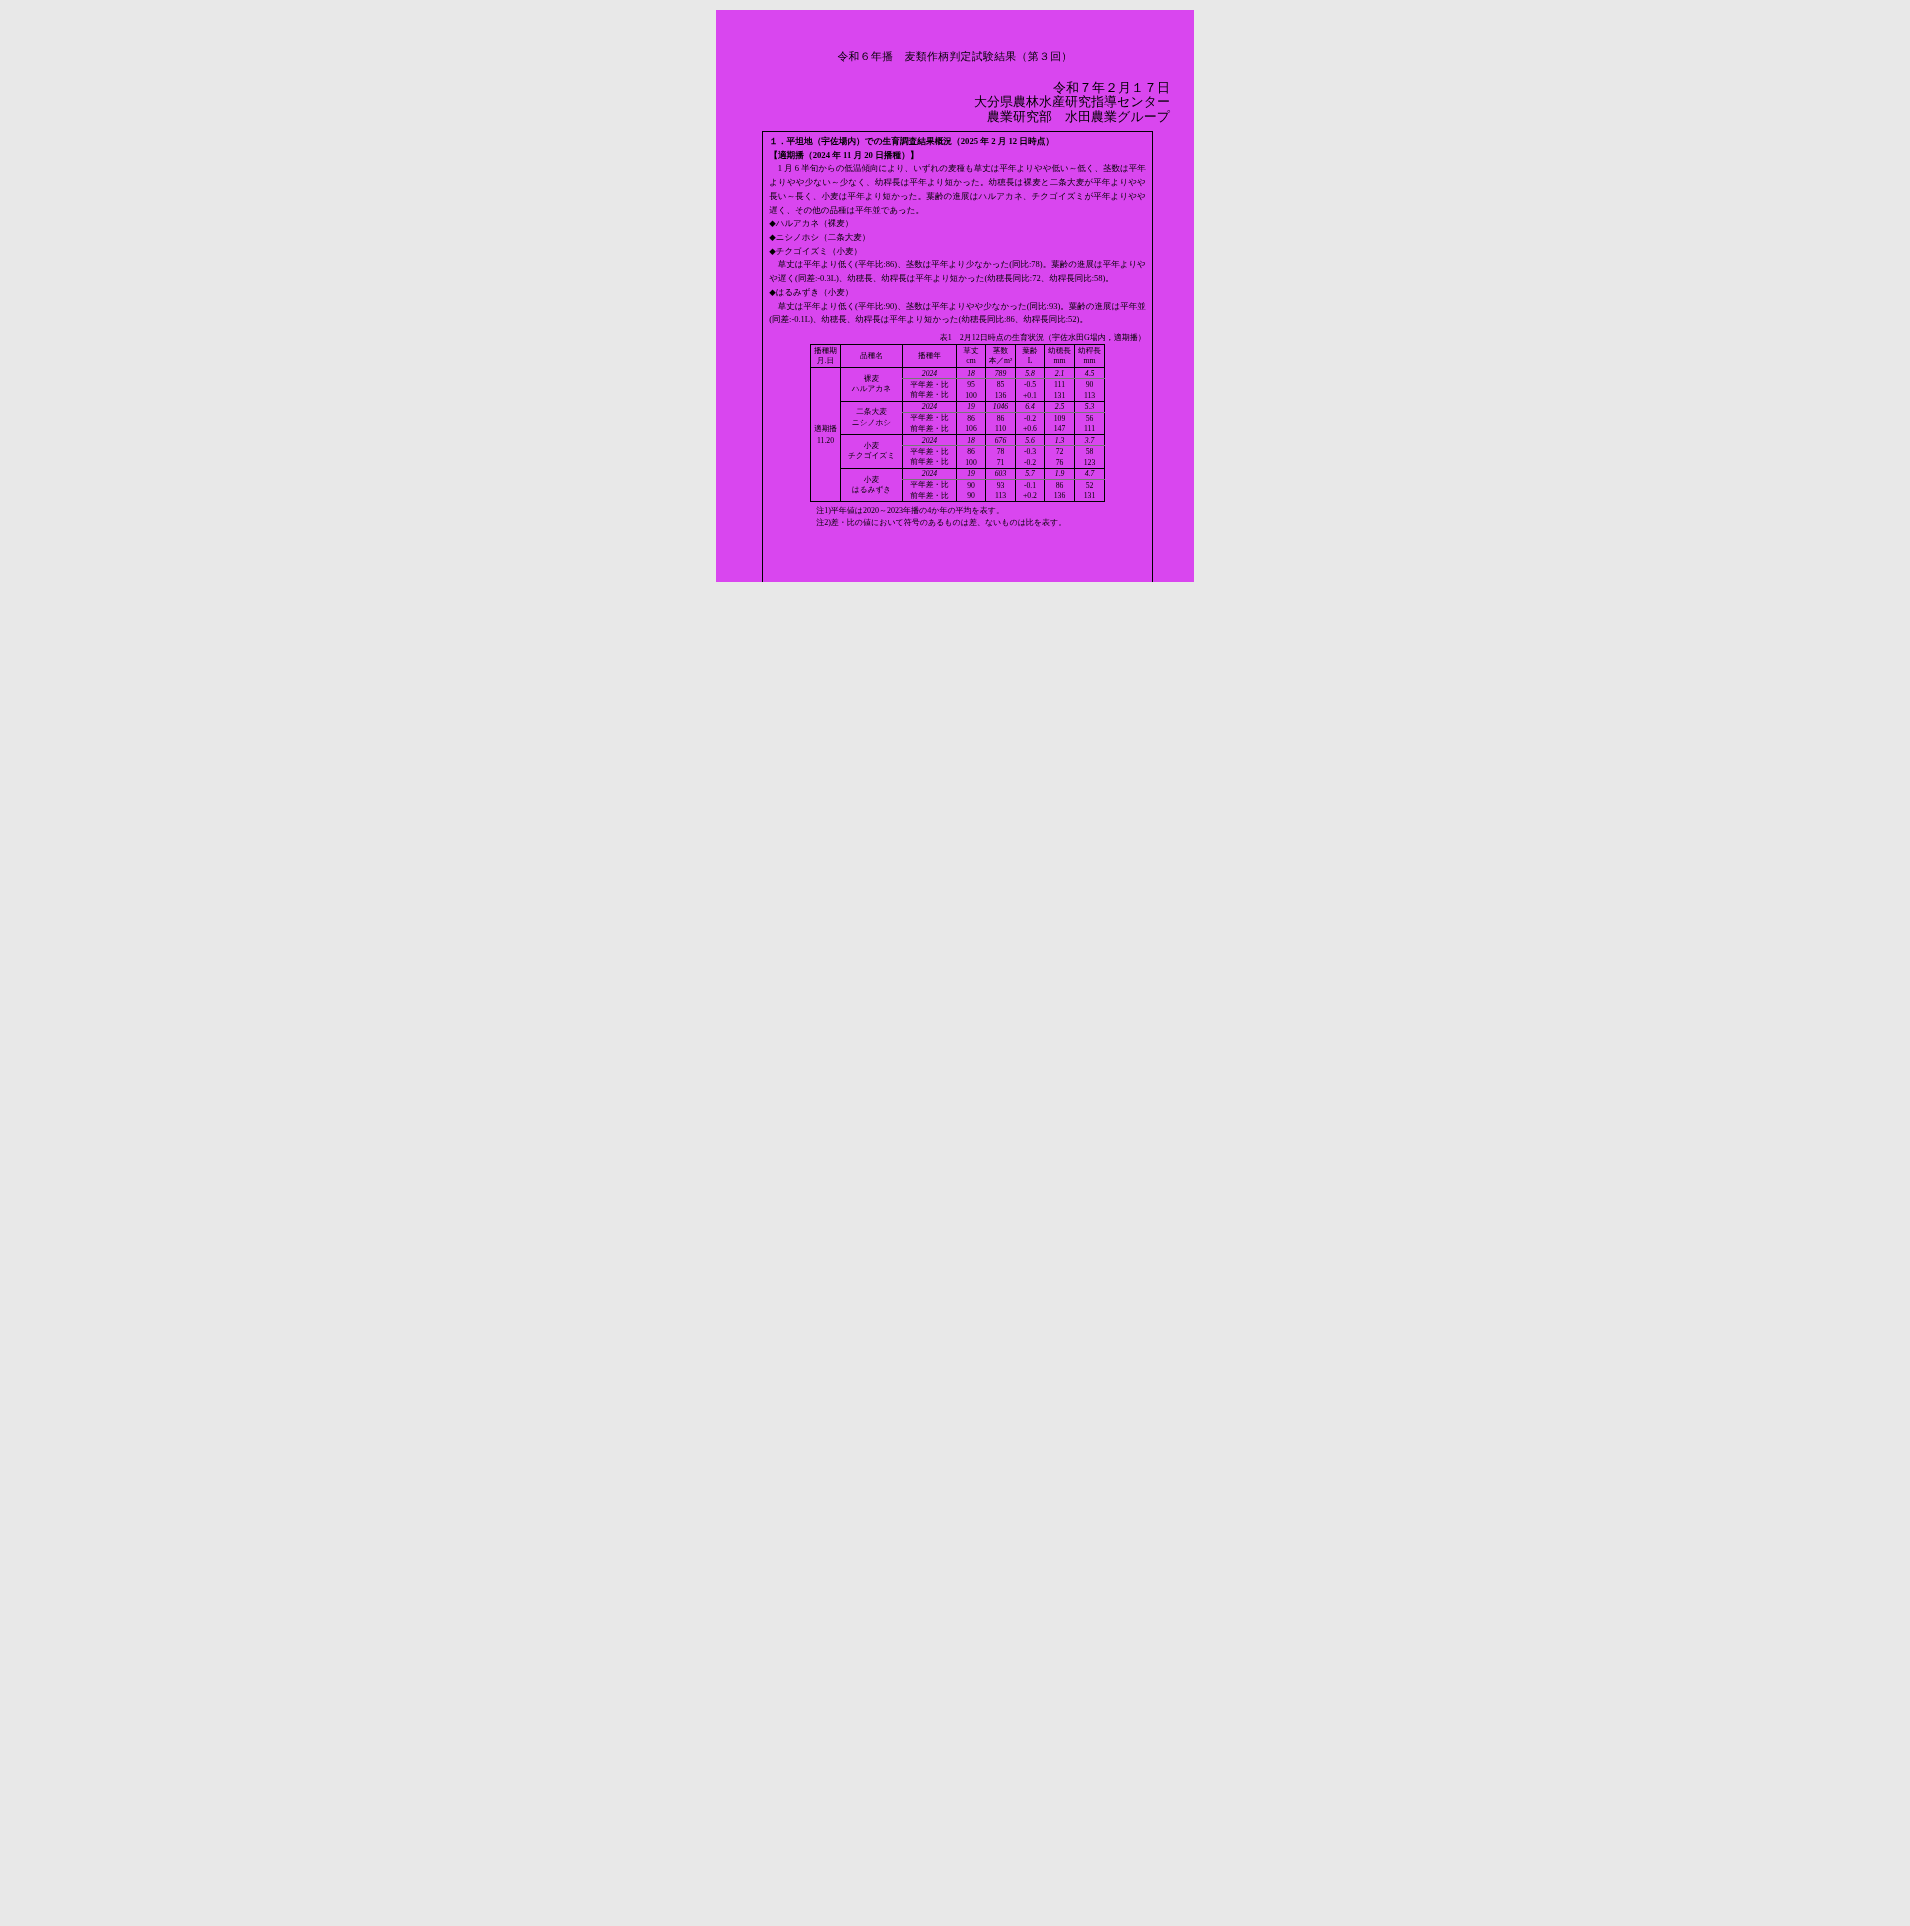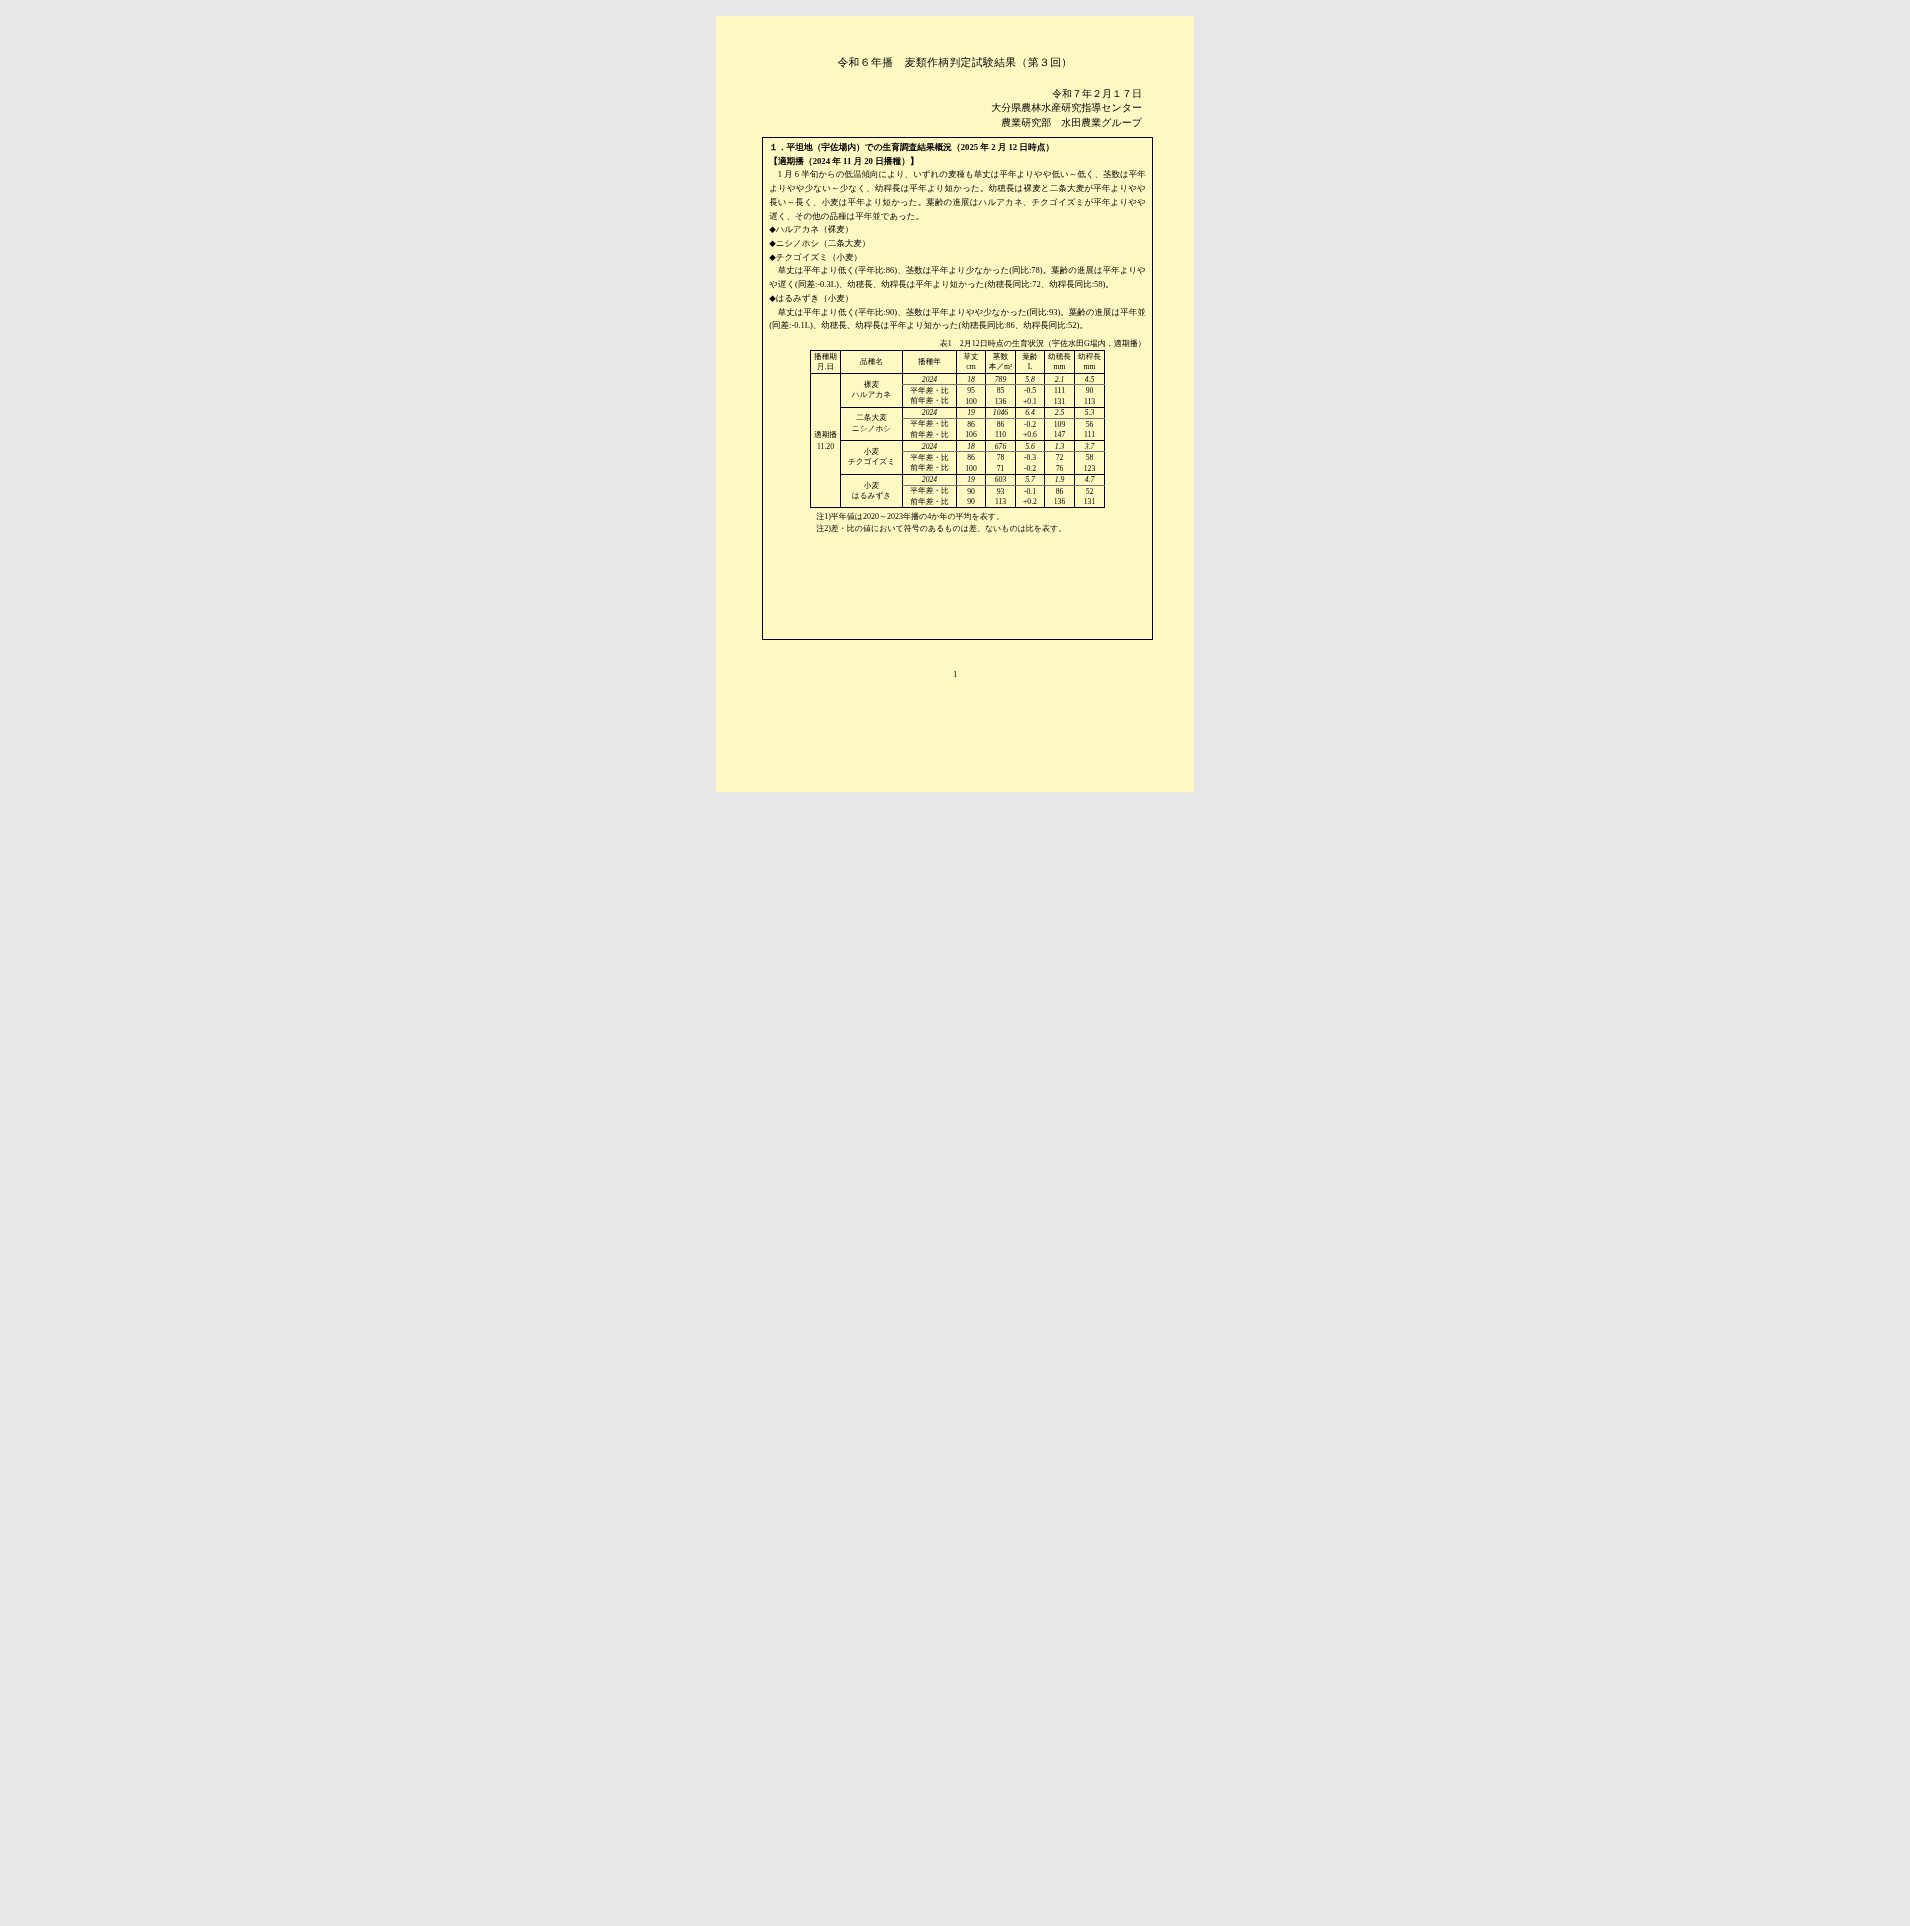--- a/index.html
+++ b/index.html
@@ -1,37 +1,37 @@
 <!DOCTYPE html>
 <html style="font-size:6.2px"><head>
 <meta charset="utf-8">
 <style>
   html,body{margin:0;padding:0;background:#e8e8e8;}
   .page{
     position:relative;
-    width:478px;height:776px;
-    margin:16px auto;
-    background:#fef9c3;
+    width:478px;height:572px;
+    margin:10px auto;
+    background:#d946ef;
     color:#000;
     font-family:"Liberation Serif","DejaVu Serif",serif;
     overflow:hidden;
   }
   .doc-title{
     margin:0;
     padding-top:40px;
     text-align:center;
     font-size:10.8px;
     font-weight:normal;
     letter-spacing:0.4px;
   }
   .byline{
     margin-top:17px;
-    padding-right:52px;
+    padding-right:24px;
     text-align:right;
-    font-size:10px;
+    font-size:13px;
     line-height:14.3px;
   }
   .content-box{
     position:absolute;
     left:46px;top:121px;
     width:391px;height:503px;
     box-sizing:border-box;
     border:0.8px solid #000;
     padding:3.1px 6.2px 0 6.2px;
   }

